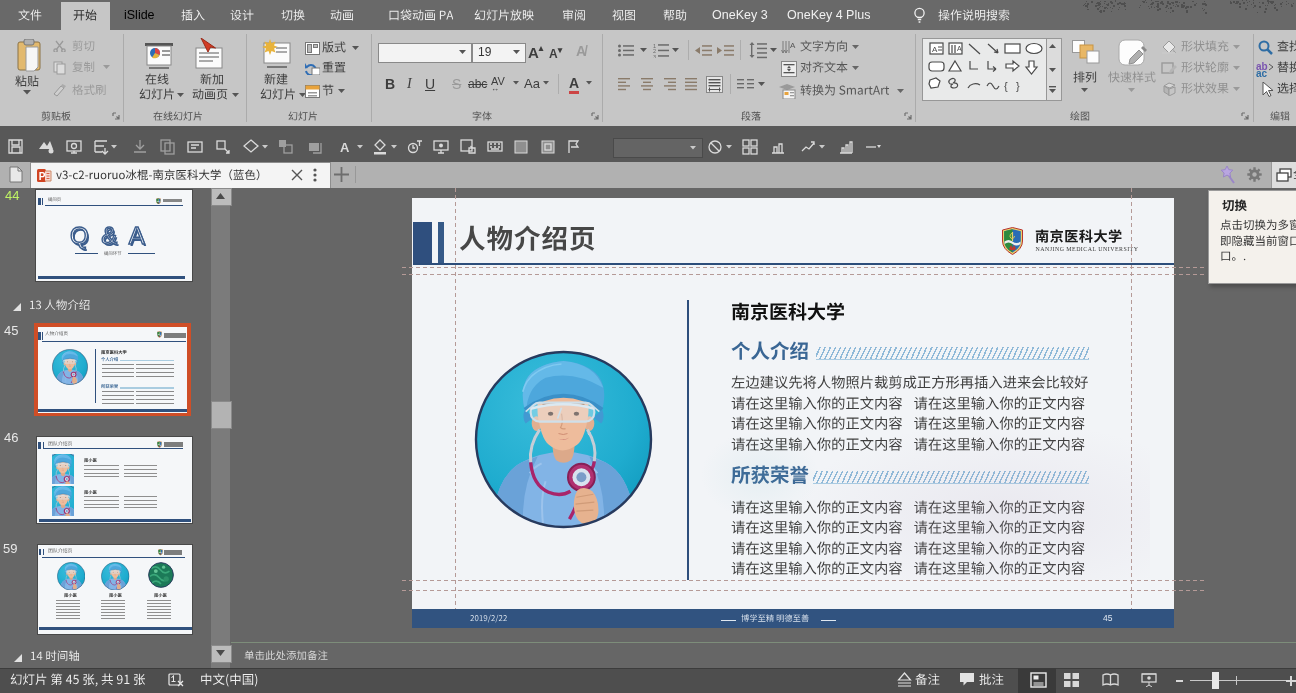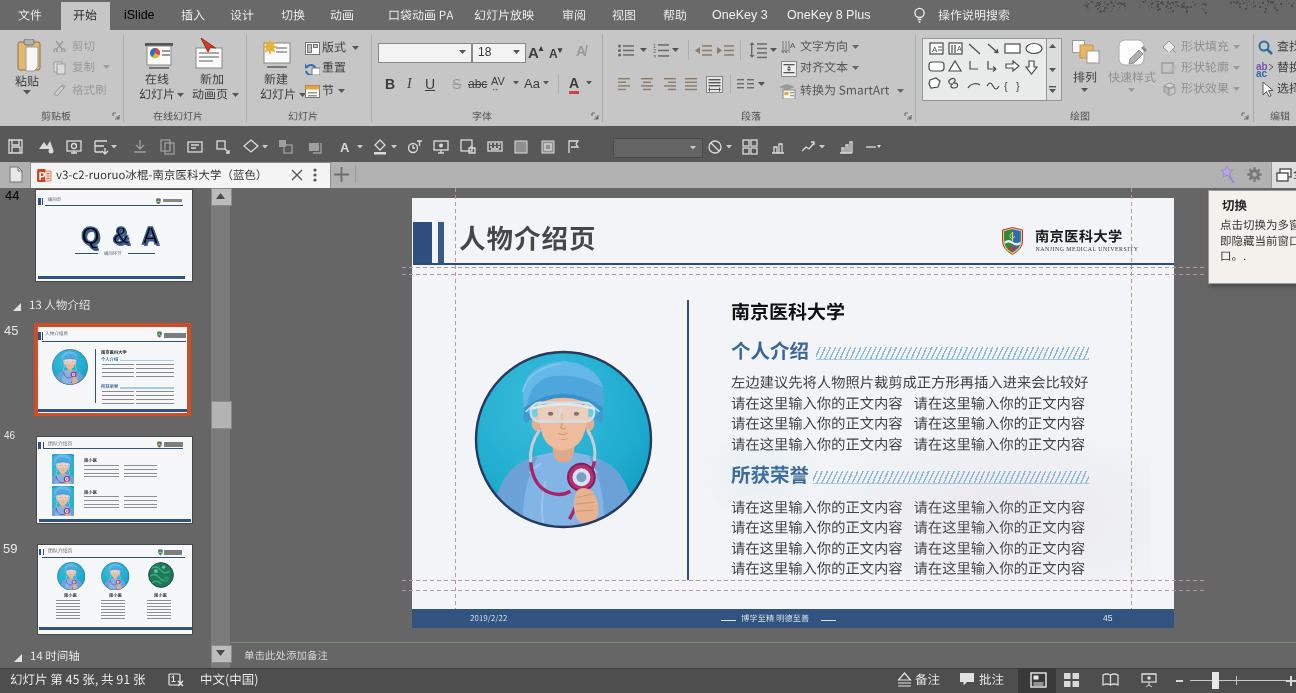--- a/index.html
+++ b/index.html
@@ -267,21 +267,21 @@
       <path fill="#f1f1f1" transform="translate(0 10.56) scale(0.01200 -0.01200)" d="M274 840V761H66V700H274V627H87V568H274V544C274 528 272 510 266 490H50V429H237C206 384 154 340 69 311C86 297 110 273 122 257C231 300 291 366 322 429H540V490H344C348 510 350 528 350 544V568H513V627H350V700H534V761H350V840ZM584 798V303H656V733H827C800 690 767 640 734 596C822 547 855 502 855 466C855 445 848 431 830 423C818 419 803 416 788 415C759 413 723 414 680 418C692 401 702 374 704 355C743 351 786 352 820 355C840 357 863 363 880 371C913 389 930 417 929 461C929 506 900 554 814 607C856 657 900 718 938 770L886 801L873 798ZM150 262V-26H226V194H458V-78H536V194H789V58C789 45 785 41 768 40C752 40 693 40 629 41C639 23 651 -4 655 -24C739 -24 792 -24 824 -13C856 -2 866 19 866 56V262H536V341H458V262Z M1633 840C1633 763 1633 686 1631 613H1466V542H1628C1614 300 1563 93 1371 -26C1389 -39 1414 -64 1426 -82C1630 52 1685 279 1700 542H1856C1847 176 1837 42 1811 11C1802 -1 1791 -4 1773 -4C1752 -4 1700 -3 1643 1C1656 -19 1664 -50 1666 -71C1719 -74 1773 -75 1804 -72C1836 -69 1857 -60 1876 -33C1909 10 1919 153 1929 576C1929 585 1929 613 1929 613H1703C1706 687 1706 763 1706 840ZM1034 95 1048 18C1168 46 1336 85 1494 122L1488 190L1433 178V791H1106V109ZM1174 123V295H1362V162ZM1174 509H1362V362H1174ZM1174 576V723H1362V576Z"></path>
     </svg>
   </div>
 <div class="ab" style="left:938px;top:9px;">
     <svg class="tx" width="72.0" height="13.9" viewBox="0 0 72.0 13.9">
       <path fill="#f1f1f1" transform="translate(0 10.56) scale(0.01200 -0.01200)" d="M527 742H758V637H527ZM461 799V580H827V799ZM420 480H552V366H420ZM730 480H866V366H730ZM159 840V638H46V568H159V349C113 333 71 319 37 308L56 236L159 275V8C159 -4 156 -7 145 -7C136 -7 106 -8 72 -7C82 -26 91 -57 94 -74C145 -74 178 -72 200 -61C222 -49 230 -30 230 8V302L329 340L317 407L230 375V568H323V638H230V840ZM606 310V234H342V171H559C490 97 381 33 277 1C292 -13 314 -40 324 -58C426 -21 533 48 606 130V-81H677V135C740 59 833 -12 918 -49C930 -31 951 -5 967 9C879 40 783 103 722 171H951V234H677V310H929V535H670V310H613V535H361V310Z M1526 828C1476 681 1395 536 1305 442C1322 430 1351 404 1363 391C1414 447 1463 520 1506 601H1575V-79H1651V164H1952V235H1651V387H1939V456H1651V601H1962V673H1542C1563 717 1582 763 1598 809ZM1285 836C1229 684 1135 534 1036 437C1050 420 1072 379 1080 362C1114 397 1147 437 1179 481V-78H1254V599C1293 667 1329 741 1357 814Z M2111 773C2165 724 2232 654 2263 610L2317 663C2285 705 2216 772 2162 819ZM2457 571H2797V389H2457ZM2176 -42C2190 -22 2218 1 2406 139C2398 154 2386 184 2380 206L2266 126V526H2045V453H2191V119C2191 75 2152 40 2132 27C2147 11 2168 -22 2176 -42ZM2384 639V321H2511C2498 157 2464 40 2297 -23C2313 -37 2334 -63 2343 -81C2528 -5 2571 130 2587 321H2676V34C2676 -44 2694 -66 2768 -66C2784 -66 2854 -66 2868 -66C2932 -66 2951 -32 2959 97C2938 103 2907 115 2891 128C2890 19 2885 4 2861 4C2847 4 2790 4 2779 4C2754 4 2750 8 2750 35V321H2872V639H2768C2796 692 2826 756 2852 815L2774 839C2755 779 2719 696 2688 639H2518L2585 668C2569 714 2529 785 2490 837L2426 811C2464 757 2501 685 2516 639Z M3338 451V252H3151V451ZM3338 519H3151V710H3338ZM3080 779V88H3151V182H3408V779ZM3854 727V554H3574V727ZM3501 797V441C3501 285 3484 94 3314 -35C3330 -46 3358 -71 3369 -87C3484 1 3535 122 3558 241H3854V19C3854 1 3847 -5 3829 -5C3812 -6 3749 -7 3684 -4C3695 -25 3708 -57 3711 -78C3798 -78 3852 -76 3885 -64C3917 -52 3928 -28 3928 19V797ZM3854 486V309H3568C3573 354 3574 399 3574 440V486Z M4166 840V638H4046V568H4166V354L4039 309L4059 238L4166 279V13C4166 0 4161 -3 4150 -3C4138 -4 4103 -4 4064 -3C4074 -24 4083 -56 4085 -75C4144 -76 4181 -73 4205 -61C4229 -48 4237 -27 4237 13V306L4349 350L4336 418L4237 380V568H4339V638H4237V840ZM4379 290V226H4424L4416 223C4458 156 4515 99 4584 53C4499 16 4402 -7 4304 -20C4317 -36 4331 -64 4338 -82C4449 -64 4557 -34 4651 12C4730 -29 4820 -59 4917 -78C4927 -59 4946 -31 4962 -16C4875 -2 4793 21 4721 52C4803 106 4870 178 4911 271L4866 293L4853 290H4683V387H4915V758H4723V696H4847V602H4727V545H4847V449H4683V841H4614V449H4457V544H4566V602H4457V694C4509 710 4563 730 4607 754L4553 804C4516 779 4450 751 4392 732V387H4614V290ZM4809 226C4771 169 4717 123 4652 87C4586 125 4531 171 4491 226Z M5633 104C5718 58 5825 -12 5877 -58L5938 -14C5881 32 5773 98 5690 141ZM5290 136C5233 82 5143 26 5061 -11C5078 -23 5106 -47 5119 -61C5198 -20 5294 46 5358 109ZM5194 319C5211 326 5237 329 5421 341C5339 302 5269 272 5237 260C5179 236 5135 222 5102 219C5109 200 5119 166 5122 153C5148 162 5187 166 5479 185V10C5479 -2 5475 -6 5458 -6C5443 -8 5389 -8 5327 -6C5339 -26 5351 -54 5355 -75C5428 -75 5479 -75 5510 -63C5543 -52 5552 -32 5552 8V189L5797 204C5824 176 5848 148 5864 126L5922 166C5879 221 5789 304 5718 362L5665 328C5691 306 5719 281 5746 255L5309 232C5450 285 5592 352 5727 434L5673 480C5629 451 5581 424 5532 398L5309 385C5378 419 5447 460 5510 505L5480 528H5862V405H5936V593H5539V686H5923V752H5539V841H5461V752H5076V686H5461V593H5066V405H5137V528H5434C5363 473 5274 425 5246 411C5218 396 5193 387 5174 385C5181 367 5191 333 5194 319Z"></path>
     </svg>
   </div>
 <div class="ab" style="left:124px;top:8px;color:#000000;font-size:12.5px;">iSlide</div>
 <div class="ab" style="left:712px;top:8px;color:#f1f1f1;font-size:12.5px;">OneKey 3</div>
-<div class="ab" style="left:787px;top:8px;color:#f1f1f1;font-size:12.5px;">OneKey 8 Plus</div>
+<div class="ab" style="left:787px;top:8px;color:#f1f1f1;font-size:12.5px;">OneKey 4 Plus</div>
 <svg class="ab" style="left:913px;top:7px;" width="13" height="17" viewBox="0 0 13 17">
     <g fill="none" stroke="#f1f1f1" stroke-width="1.3">
       <circle cx="6.5" cy="6" r="4.6"></circle>
       <path d="M4.5 10.5 l4 0 M4.8 12.7 l3.4 0 M5.6 15 l1.8 0"></path>
     </g>
   </svg>
 <div id="ribbon"></div>
 <div class="ab" style="left:123px;top:34px;width:1px;height:88px;background:#ababab;"></div>
 <div class="ab" style="left:246px;top:34px;width:1px;height:88px;background:#ababab;"></div>
 <div class="ab" style="left:371px;top:34px;width:1px;height:88px;background:#ababab;"></div>
@@ -491,21 +491,21 @@
     </svg>
   </div>
 <svg class="ab" style="left:338px;top:89px;" width="8" height="5" viewBox="0 0 8 5">
     <path d="M0 0 h7 l-3.5 4z" fill="#555"></path>
   </svg>
 <div class="ab" style="left:378px;top:43px;width:92px;height:18px;background:#f3f3f3;border:1px solid #898989;"></div>
 <svg class="ab" style="left:459px;top:50px;" width="8" height="5" viewBox="0 0 8 5">
     <path d="M0 0 h7 l-3.5 4z" fill="#555"></path>
   </svg>
 <div class="ab" style="left:472px;top:43px;width:52px;height:18px;background:#f3f3f3;border:1px solid #898989;"></div>
-<div class="ab" style="left:478px;top:45px;font-size:12px;color:#333;">18</div>
+<div class="ab" style="left:478px;top:45px;font-size:12px;color:#333;">19</div>
 <svg class="ab" style="left:513px;top:50px;" width="8" height="5" viewBox="0 0 8 5">
     <path d="M0 0 h7 l-3.5 4z" fill="#555"></path>
   </svg>
 <div class="ab" style="left:528px;top:43px;font-size:15px;font-weight:bold;color:#3d3d3d;">A<span style="font-size:9px;vertical-align:7px;">▴</span></div>
 <div class="ab" style="left:549px;top:45px;font-size:12px;font-weight:bold;color:#3d3d3d;">A<span style="font-size:9px;vertical-align:5px;">▾</span></div>
 <div class="ab" style="left:576px;top:43px;font-size:14px;font-weight:bold;color:#9a9a9a;">A̸</div>
 <div class="ab" style="left:385px;top:76px;font-size:14px;font-weight:bold;color:#3d3d3d;">B</div>
 <div class="ab" style="left:407px;top:76px;font-size:14px;font-style:italic;font-family:'Liberation Serif',serif;color:#3d3d3d;">I</div>
 <div class="ab" style="left:425px;top:76px;font-size:14px;text-decoration:underline;color:#3d3d3d;">U</div>
 <div class="ab" style="left:452px;top:76px;font-size:14px;text-decoration:line-through;color:#9a9a9a;">S</div>
@@ -1058,23 +1058,23 @@
     <symbol id="shield" viewBox="0 0 21 28">
 <path d="M10.5 0.5 L20.5 3 V14 q0 8 -10 13.5 Q0.5 22 0.5 14 V3z" fill="#e8d06a" stroke="#b8352f" stroke-width="1"></path>
 <path d="M10.5 2.2 L18.8 4.3 V14 q0 7 -8.3 11.5 Q2.2 21 2.2 14 V4.3z" fill="#2a6cb5"></path>
 <path d="M10.5 2.2 L2.2 4.3 V14 q0 7 8.3 11.5z" fill="#2e8a3c"></path>
 <path d="M2.5 17 q4 -3 8 0 q4 3 8 0 v-2.5 q-4 3 -8 0 q-4 -3 -8 0z" fill="#eee"></path>
 <path d="M7 22 l2 -4 1.5 3 1.5 -3 2 4 q-3.5 2.5 -7 0z" fill="#c03a30"></path>
 <path d="M10.5 5 v9" stroke="#e8d06a" stroke-width="1.2"></path>
 <path d="M10.5 6 q-3 1 -2.5 3.5 q0.5 2.5 2.5 2 q2 -0.5 2 -2.5" stroke="#d8c55a" stroke-width="1" fill="none"></path>
 </symbol>
   </svg>
-<div class="ab" style="left:5px;top:188px;font-size:13px;color:#000000;">44</div>
+<div class="ab" style="left:5px;top:188px;font-size:13px;color:#bef264;">44</div>
 <div class="ab" style="left:4px;top:323px;font-size:13px;color:#e8e8e8;">45</div>
-<div class="ab" style="left:4px;top:430px;font-size:10px;color:#e8e8e8;">46</div>
+<div class="ab" style="left:4px;top:430px;font-size:13px;color:#e8e8e8;">46</div>
 <div class="ab" style="left:3px;top:541px;font-size:13px;color:#e8e8e8;">59</div>
 <svg class="ab" style="left:13px;top:303px;" width="9" height="8" viewBox="0 0 9 8">
     <path d="M8 0 v8 h-8z" fill="#e2e2e2"></path>
   </svg>
 <div class="ab" style="left:29px;top:299px;">
     <svg class="tx" width="61.3" height="13.3" viewBox="0 0 61.3 13.3">
       <path fill="#ececec" transform="translate(0 10.12) scale(0.01150 -0.01150)" d="M88 0H490V76H343V733H273C233 710 186 693 121 681V623H252V76H88Z M818 -13C949 -13 1054 65 1054 196C1054 297 985 361 899 382V387C977 414 1029 474 1029 563C1029 679 939 746 815 746C731 746 666 709 611 659L660 601C702 643 753 672 812 672C889 672 936 626 936 556C936 477 885 416 733 416V346C903 346 961 288 961 199C961 115 900 63 812 63C729 63 674 103 631 147L584 88C632 35 704 -13 818 -13Z M1791 837C1788 683 1794 194 1377 -17C1400 -33 1424 -57 1438 -76C1683 55 1789 279 1836 480C1885 293 1993 46 2244 -72C2256 -51 2278 -25 2299 -9C1945 150 1883 569 1868 689C1873 749 1874 800 1875 837Z M2868 840C2835 688 2775 545 2691 454C2708 444 2737 423 2749 411C2793 462 2831 528 2864 602H2950C2904 441 2815 273 2709 189C2729 178 2753 160 2768 145C2878 241 2969 429 3015 602H3097C3045 349 2937 100 2772 -18C2793 -28 2820 -48 2835 -63C3001 69 3112 338 3163 602H3210C3190 203 3168 54 3136 18C3125 5 3115 2 3098 2C3079 2 3039 3 2994 7C3006 -14 3013 -46 3015 -68C3059 -71 3102 -71 3129 -68C3159 -64 3179 -56 3199 -28C3239 21 3261 178 3283 634C3284 644 3285 672 3285 672H2892C2909 721 2925 774 2937 827ZM2432 782C2420 659 2400 532 2363 448C2379 441 2408 423 2420 414C2437 455 2452 507 2464 563H2556V337C2486 317 2420 298 2369 285L2389 213L2556 265V-80H2626V287L2752 327L2742 393L2626 358V563H2729V635H2626V839H2556V635H2478C2485 680 2492 726 2497 772Z M3986 446V-82H4065V446ZM3611 445V317C3611 203 3592 71 3404 -26C3423 -38 3452 -64 3465 -81C3667 27 3690 182 3690 316V445ZM3833 847C3742 691 3552 540 3363 477C3380 458 3399 427 3409 406C3568 468 3727 588 3834 722C3938 589 4097 473 4258 418C4270 439 4294 471 4311 488C4142 536 3969 656 3877 780L3893 806Z M4375 53 4389 -19C4487 6 4616 38 4741 68L4734 133C4601 101 4465 71 4375 53ZM4394 423C4409 430 4434 436 4572 454C4523 387 4478 334 4458 314C4426 278 4401 253 4379 249C4387 231 4398 197 4402 182C4424 195 4460 205 4742 261C4740 276 4740 304 4742 324L4512 281C4593 370 4674 477 4743 587L4683 625C4663 589 4641 553 4618 519L4471 504C4533 590 4595 699 4642 805L4574 837C4530 717 4453 587 4429 555C4406 520 4389 497 4369 493C4379 474 4390 438 4394 423ZM4791 332V-79H4862V-31H5171V-75H5246V332ZM4862 38V264H5171V38ZM4754 791V722H4922C4904 598 4860 487 4719 427C4736 414 4756 388 4765 371C4922 443 4975 572 4996 722H5185C5176 557 5166 491 5149 473C5141 464 5133 462 5117 462C5100 462 5059 462 5015 467C5027 447 5035 418 5036 397C5081 395 5125 395 5149 397C5176 400 5194 407 5211 425C5236 455 5248 538 5259 759C5260 770 5260 791 5260 791Z"></path>
     </svg>
   </div>
 <svg class="ab" style="left:14px;top:654px;" width="9" height="8" viewBox="0 0 9 8">
@@ -1091,21 +1091,21 @@
 <div class="ab" style="left:47.5px;top:197.3px;">
     <svg class="tx" width="13.2" height="5.1" viewBox="0 0 13.2 5.1">
       <path fill="#555" transform="translate(0 3.87) scale(0.00440 -0.00440)" d="M478 617H812V538H478ZM478 750H812V671H478ZM409 807V480H884V807ZM429 297C413 149 368 36 279 -35C295 -45 324 -68 335 -80C388 -33 428 28 456 104C521 -37 627 -65 773 -65H948C951 -45 961 -14 971 3C936 2 801 2 776 2C742 2 710 3 680 8V165H890V227H680V345H939V408H364V345H609V27C552 52 508 97 479 181C487 215 493 251 498 289ZM164 839V638H40V568H164V348C113 332 66 319 29 309L48 235L164 273V14C164 0 159 -4 147 -4C135 -5 96 -5 53 -4C62 -24 72 -55 74 -73C137 -74 176 -71 200 -59C225 -48 234 -27 234 14V296L345 333L335 401L234 370V568H345V638H234V839Z M1093 615V-80H1167V615ZM1104 791C1154 739 1220 666 1253 623L1310 665C1277 707 1209 777 1158 827ZM1355 784V713H1832V25C1832 8 1826 2 1809 2C1792 1 1732 0 1672 3C1682 -18 1694 -51 1697 -73C1778 -73 1832 -72 1865 -59C1896 -46 1907 -24 1907 25V784ZM1322 536V103H1391V168H1673V536ZM1391 468H1600V236H1391Z M2464 462V281C2464 174 2421 55 2050 -19C2066 -35 2087 -64 2096 -80C2485 4 2541 143 2541 280V462ZM2545 110C2661 56 2812 -27 2885 -83L2932 -23C2854 32 2703 111 2589 161ZM2171 595V128H2248V525H2760V130H2839V595H2478C2497 630 2517 673 2535 715H2935V785H2074V715H2449C2437 676 2419 631 2403 595Z"></path>
     </svg>
   </div>
 <svg class="ab" style="left:156px;top:197.5px;" width="5" height="6.5" viewBox="0 0 5 6.5">
     <use href="#shield"></use>
   </svg>
 <div class="ab" style="left:163px;top:198.5px;width:19px;height:3.5px;background:#6a6a6a;opacity:.8;"></div>
 <div class="ab" style="left:45px;top:205.2px;width:138px;height:1.2px;background:#30517e;"></div>
-<div class="ab" style="left:70px;top:222px;width:92px;text-align:right;font-size:24px;font-weight:bold;color:#000000;letter-spacing:3px;-webkit-text-stroke:1.4px #3a5c8c;text-shadow:1.6px 1.6px 0 #3a5c8c;">Q &amp; A</div>
+<div class="ab" style="left:70px;top:222px;width:92px;text-align:left;font-size:24px;font-weight:normal;color:#ffffff;letter-spacing:3px;-webkit-text-stroke:1.4px #3a5c8c;text-shadow:1.6px 1.6px 0 #3a5c8c;">Q &amp; A</div>
 <div class="ab" style="left:75px;top:253px;width:23px;height:1.2px;background:#30517e;"></div>
 <div class="ab" style="left:104px;top:250.5px;">
     <svg class="tx" width="17.6" height="5.1" viewBox="0 0 17.6 5.1">
       <path fill="#555" transform="translate(0 3.87) scale(0.00440 -0.00440)" d="M478 617H812V538H478ZM478 750H812V671H478ZM409 807V480H884V807ZM429 297C413 149 368 36 279 -35C295 -45 324 -68 335 -80C388 -33 428 28 456 104C521 -37 627 -65 773 -65H948C951 -45 961 -14 971 3C936 2 801 2 776 2C742 2 710 3 680 8V165H890V227H680V345H939V408H364V345H609V27C552 52 508 97 479 181C487 215 493 251 498 289ZM164 839V638H40V568H164V348C113 332 66 319 29 309L48 235L164 273V14C164 0 159 -4 147 -4C135 -5 96 -5 53 -4C62 -24 72 -55 74 -73C137 -74 176 -71 200 -59C225 -48 234 -27 234 14V296L345 333L335 401L234 370V568H345V638H234V839Z M1093 615V-80H1167V615ZM1104 791C1154 739 1220 666 1253 623L1310 665C1277 707 1209 777 1158 827ZM1355 784V713H1832V25C1832 8 1826 2 1809 2C1792 1 1732 0 1672 3C1682 -18 1694 -51 1697 -73C1778 -73 1832 -72 1865 -59C1896 -46 1907 -24 1907 25V784ZM1322 536V103H1391V168H1673V536ZM1391 468H1600V236H1391Z M2677 494C2752 410 2841 295 2881 224L2942 271C2900 340 2808 452 2734 534ZM2036 102 2055 31C2137 61 2243 98 2343 135L2331 203L2230 167V413H2319V483H2230V702H2340V772H2041V702H2160V483H2056V413H2160V143ZM2391 776V703H2646C2583 527 2479 371 2354 271C2372 257 2401 227 2413 212C2482 273 2546 351 2602 440V-77H2676V577C2695 618 2713 660 2728 703H2944V776Z M3098 486V414H3360V-78H3439V414H3772V154C3772 139 3766 135 3747 134C3727 133 3659 133 3586 135C3596 112 3606 80 3609 57C3704 57 3766 57 3803 69C3839 82 3849 106 3849 152V486ZM3634 840V727H3366V840H3289V727H3055V655H3289V540H3366V655H3634V540H3712V655H3946V727H3712V840Z"></path>
     </svg>
   </div>
 <div class="ab" style="left:128px;top:253px;width:27px;height:1.2px;background:#30517e;"></div>
 <div class="ab" style="left:38px;top:276px;width:147px;height:3px;background:#30517e;"></div>
 <div class="ab" style="left:34.4px;top:323px;width:156.2px;height:93.4px;background:#cf4e27;"></div>
 <div class="ab" style="left:38px;top:326.6px;width:149px;height:86.2px;background:#f5f7f9;"></div>

